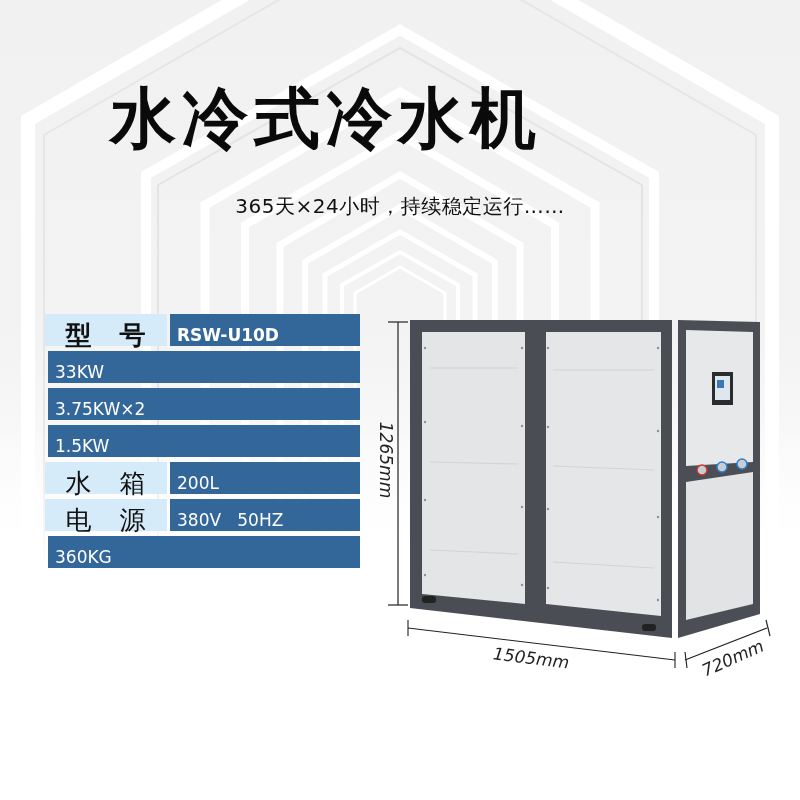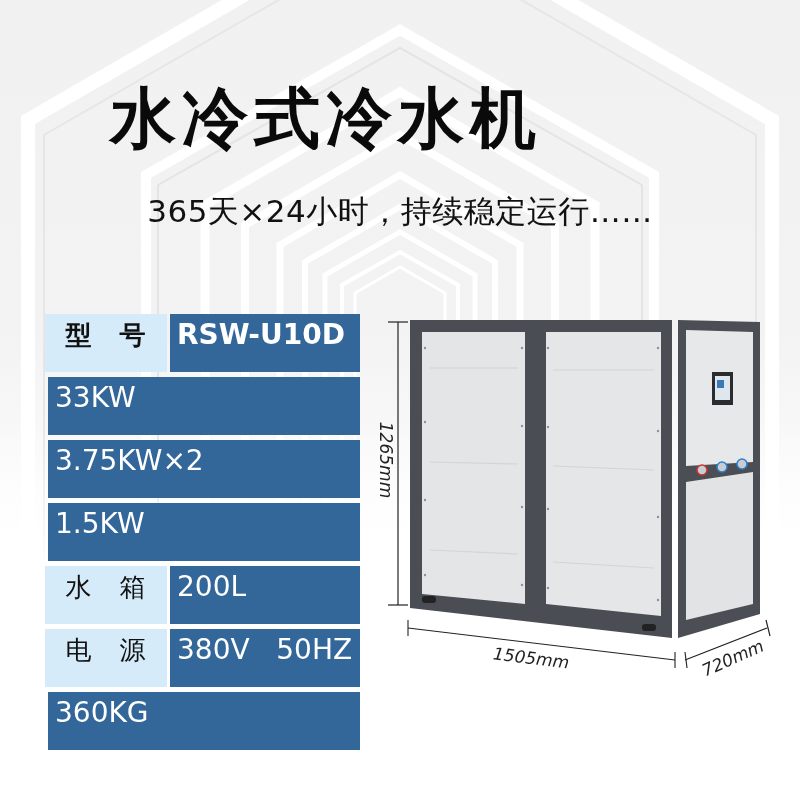--- a/index.html
+++ b/index.html
@@ -17,37 +17,37 @@
       position: absolute; left: 0; top: 420px; width: 800px; height: 160px;
       background: linear-gradient(180deg, rgba(255,255,255,0) 0%, #ffffff 100%);
     }
     .title {
       position: absolute; left: 0; top: 86px; width: 652px; text-align: center;
       font-size: 66px; font-weight: bold; letter-spacing: 6px; color: #0a0a0a;
       line-height: 1;
     }
     .subtitle {
       position: absolute; left: 0; top: 196px; width: 800px; text-align: center;
-      font-size: 31px; color: #111111; line-height: 1; letter-spacing: 0.5px;
+      font-size: 20px; color: #111111; line-height: 1; letter-spacing: 0.5px;
     }
     .spec-table {
       position: absolute; left: 45px; top: 314px; width: 315px;
     }
     .spec-row {
-      display: flex; height: 58px; margin-bottom: 5px;
+      display: flex; height: 32px; margin-bottom: 5px;
     }
     .spec-label {
       width: 122px; background: #d5ebf9; color: #111;
       font-size: 26px; line-height: 42px; text-align: center;
       letter-spacing: 1px; white-space: pre;
     }
     .spec-label.bold { font-weight: bold; }
     .spec-value {
       margin-left: 3px; flex: 1; background: #336699; color: #ffffff;
-      font-size: 28px; line-height: 42px; padding-left: 7px; white-space: pre;
+      font-size: 17px; line-height: 42px; padding-left: 7px; white-space: pre;
     }
     .spec-value.bold { font-weight: bold; }
     .product { position: absolute; left: 370px; top: 310px; width: 420px; height: 380px; }
     .dim-label {
       position: absolute; font-size: 17px; color: #222; font-style: italic;
       white-space: nowrap;
     }
   </style>
 </head>
 <body>

